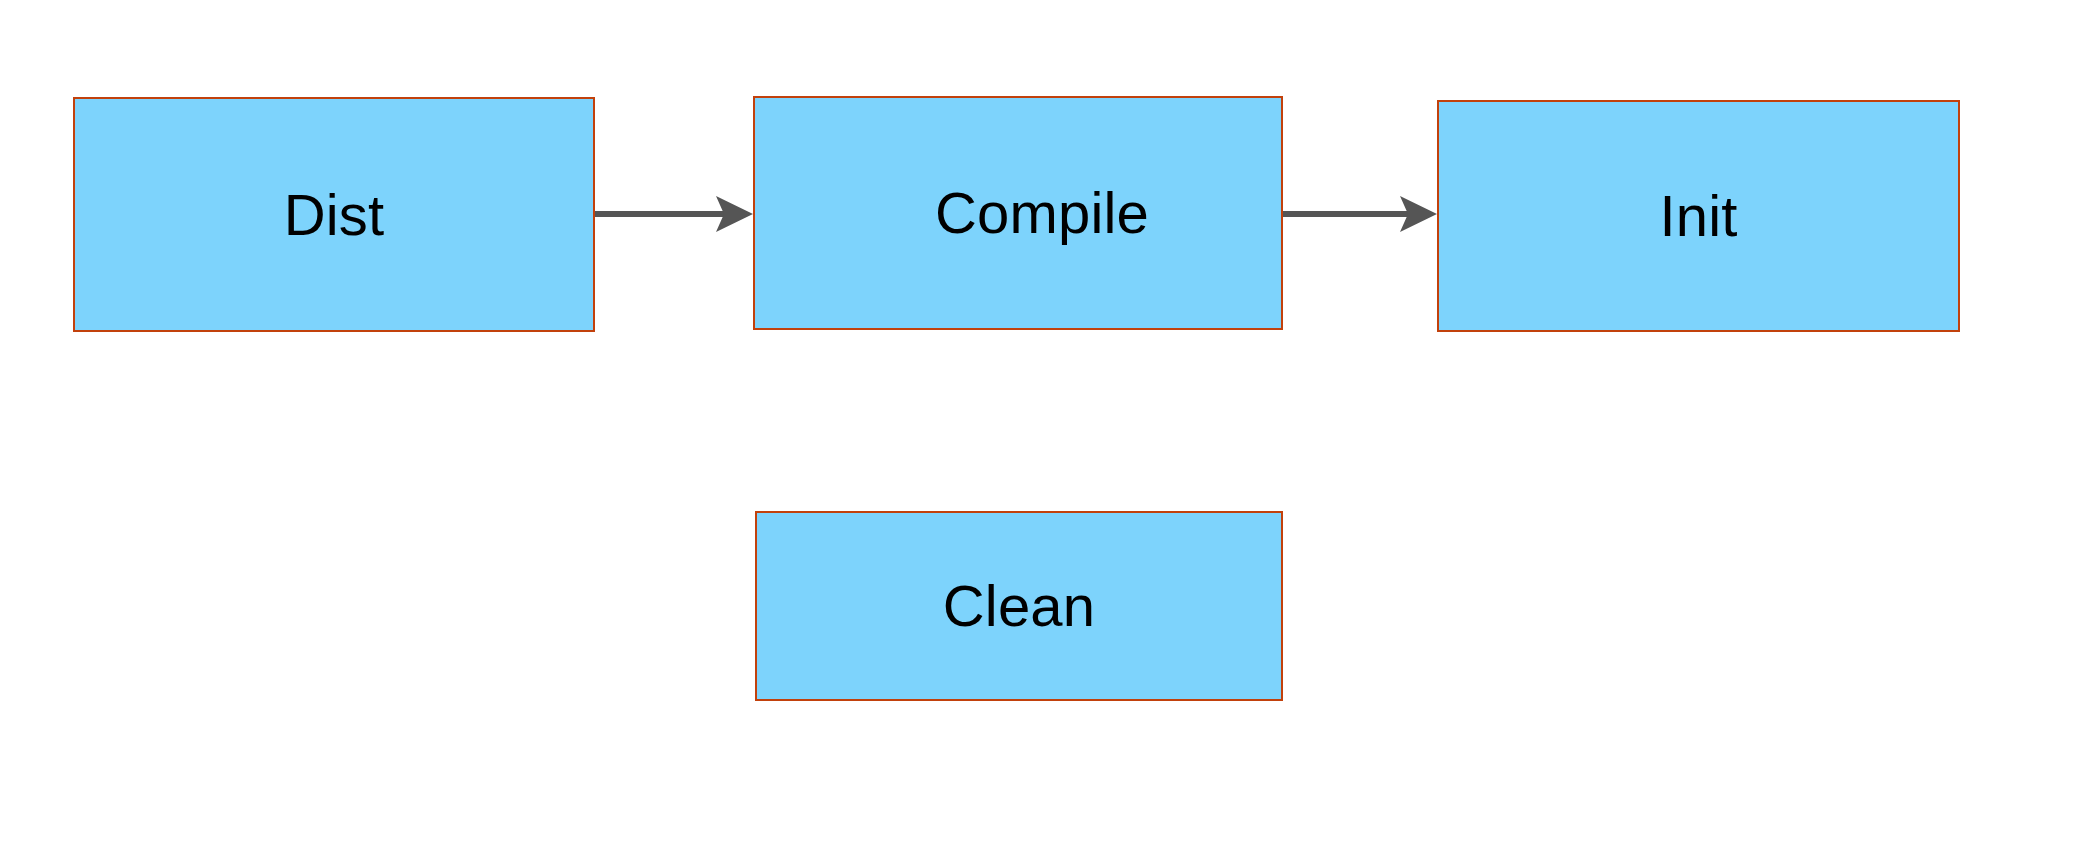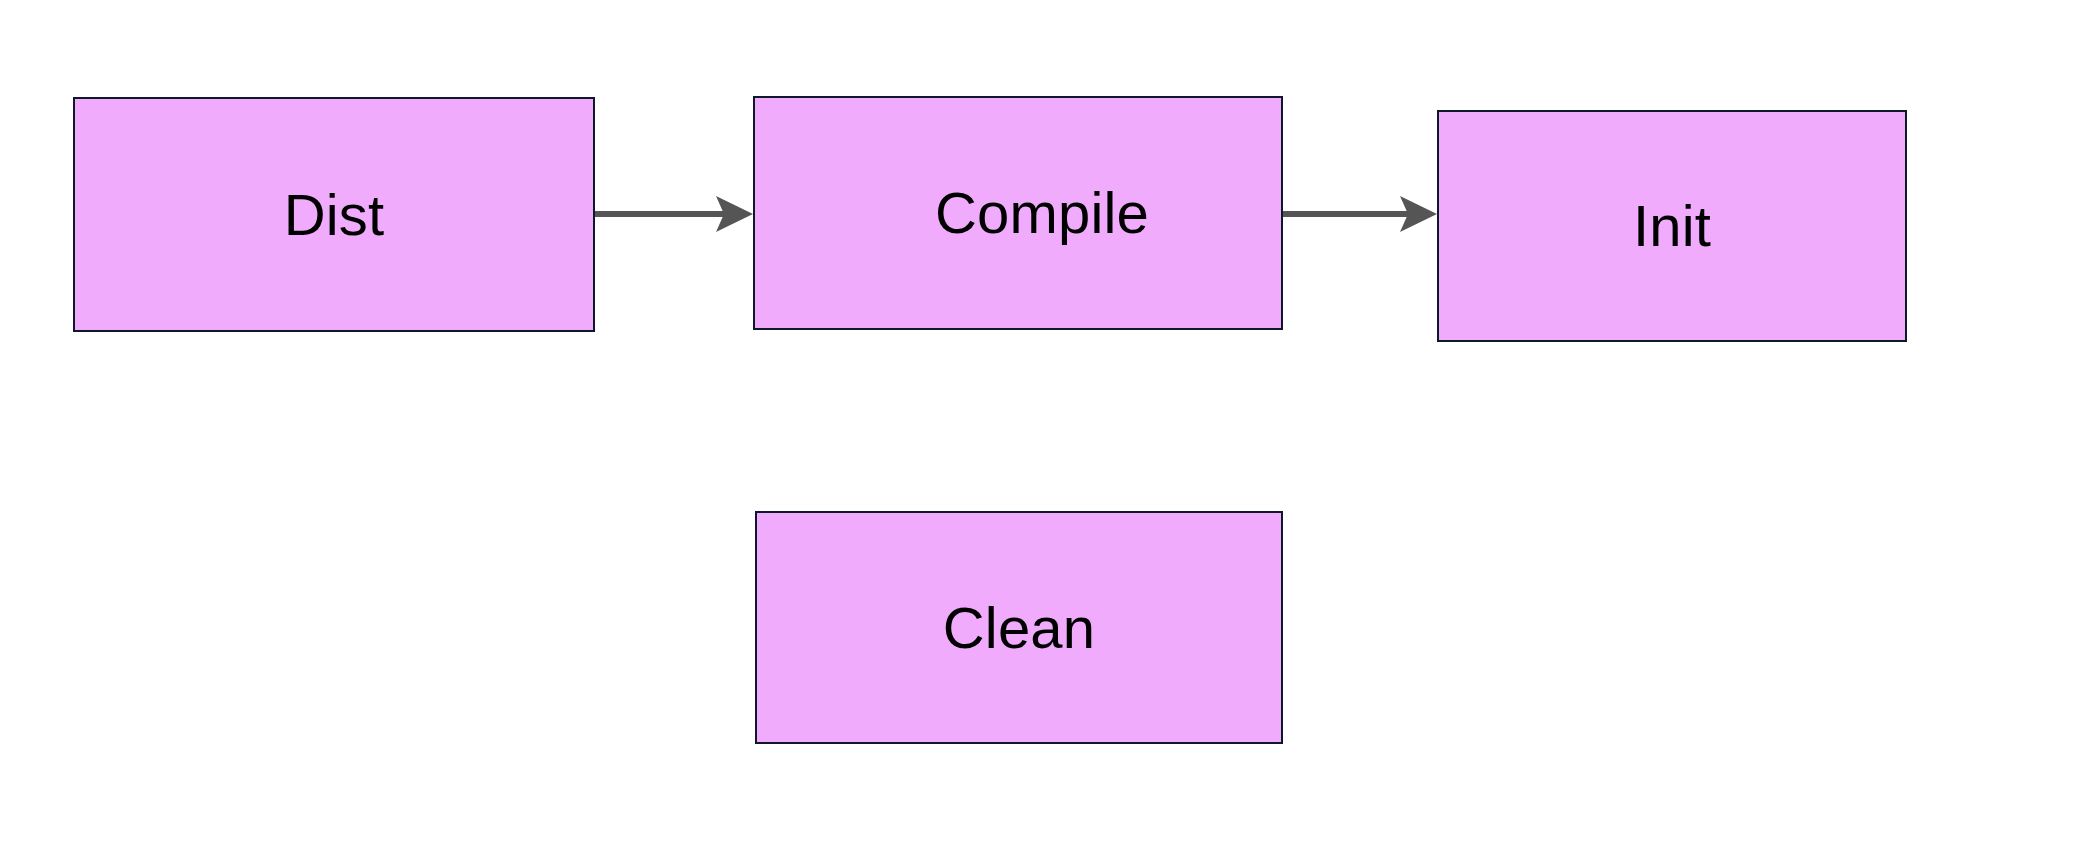--- a/index.html
+++ b/index.html
@@ -13,41 +13,41 @@
   #canvas {
     position: relative;
     width: 2078px;
     height: 848px;
     background: #ffffff;
     overflow: hidden;
   }
   .node {
     position: absolute;
     box-sizing: border-box;
-    background: #f0abfc;
-    border: 2px solid #0f172a;
+    background: #7dd3fc;
+    border: 2px solid #c2410c;
     display: flex;
     align-items: center;
     justify-content: center;
   }
   .node-label {
     font-family: "Liberation Sans", sans-serif;
     font-size: 58px;
     font-weight: 400;
     color: #000000;
     line-height: 1;
     letter-spacing: 0.2px;
     white-space: nowrap;
     user-select: none;
   }
   
   #node-dist    { left: 73px;   top: 97px;  width: 522px; height: 235px; }
   #node-compile { left: 753px;  top: 96px;  width: 530px; height: 234px; padding-left: 48px; }
-  #node-init    { left: 1437px; top: 110px;  width: 470px; height: 232px; }
-  #node-clean   { left: 755px;  top: 511px; width: 528px; height: 233px; }
+  #node-init    { left: 1437px; top: 100px;  width: 523px; height: 232px; }
+  #node-clean   { left: 755px;  top: 511px; width: 528px; height: 190px; }
 
   .edge {
     position: absolute;
     overflow: visible;
   }
   #edge-dist-compile { left: 590px;  top: 188px; width: 170px; height: 52px; }
   #edge-compile-init { left: 1278px; top: 188px; width: 166px; height: 52px; }
 </style>
 </head>
 <body>

